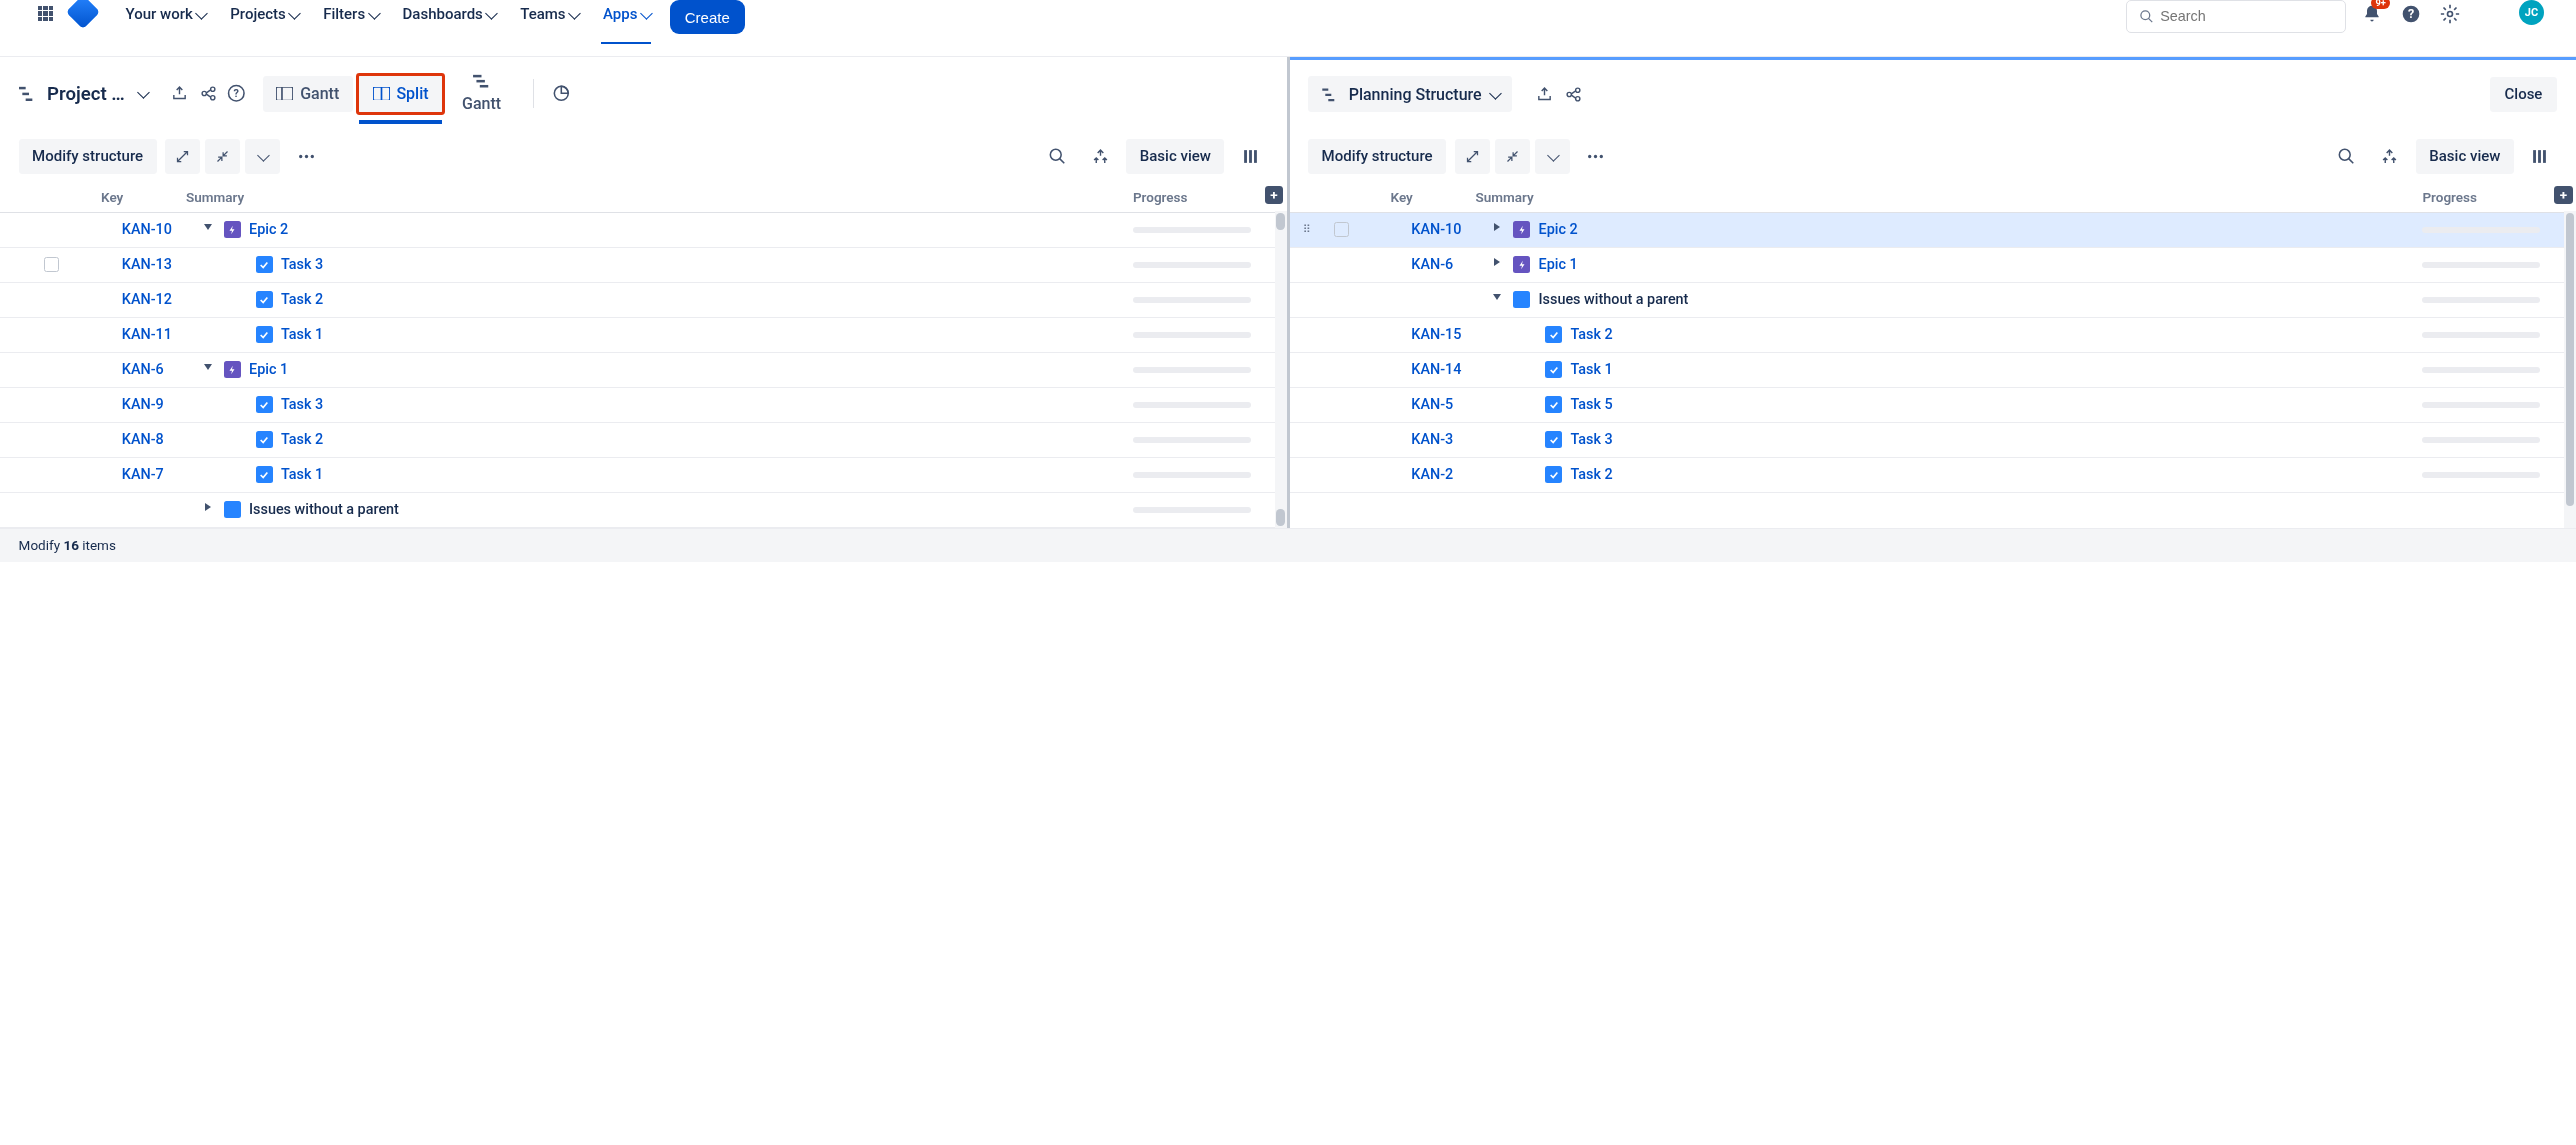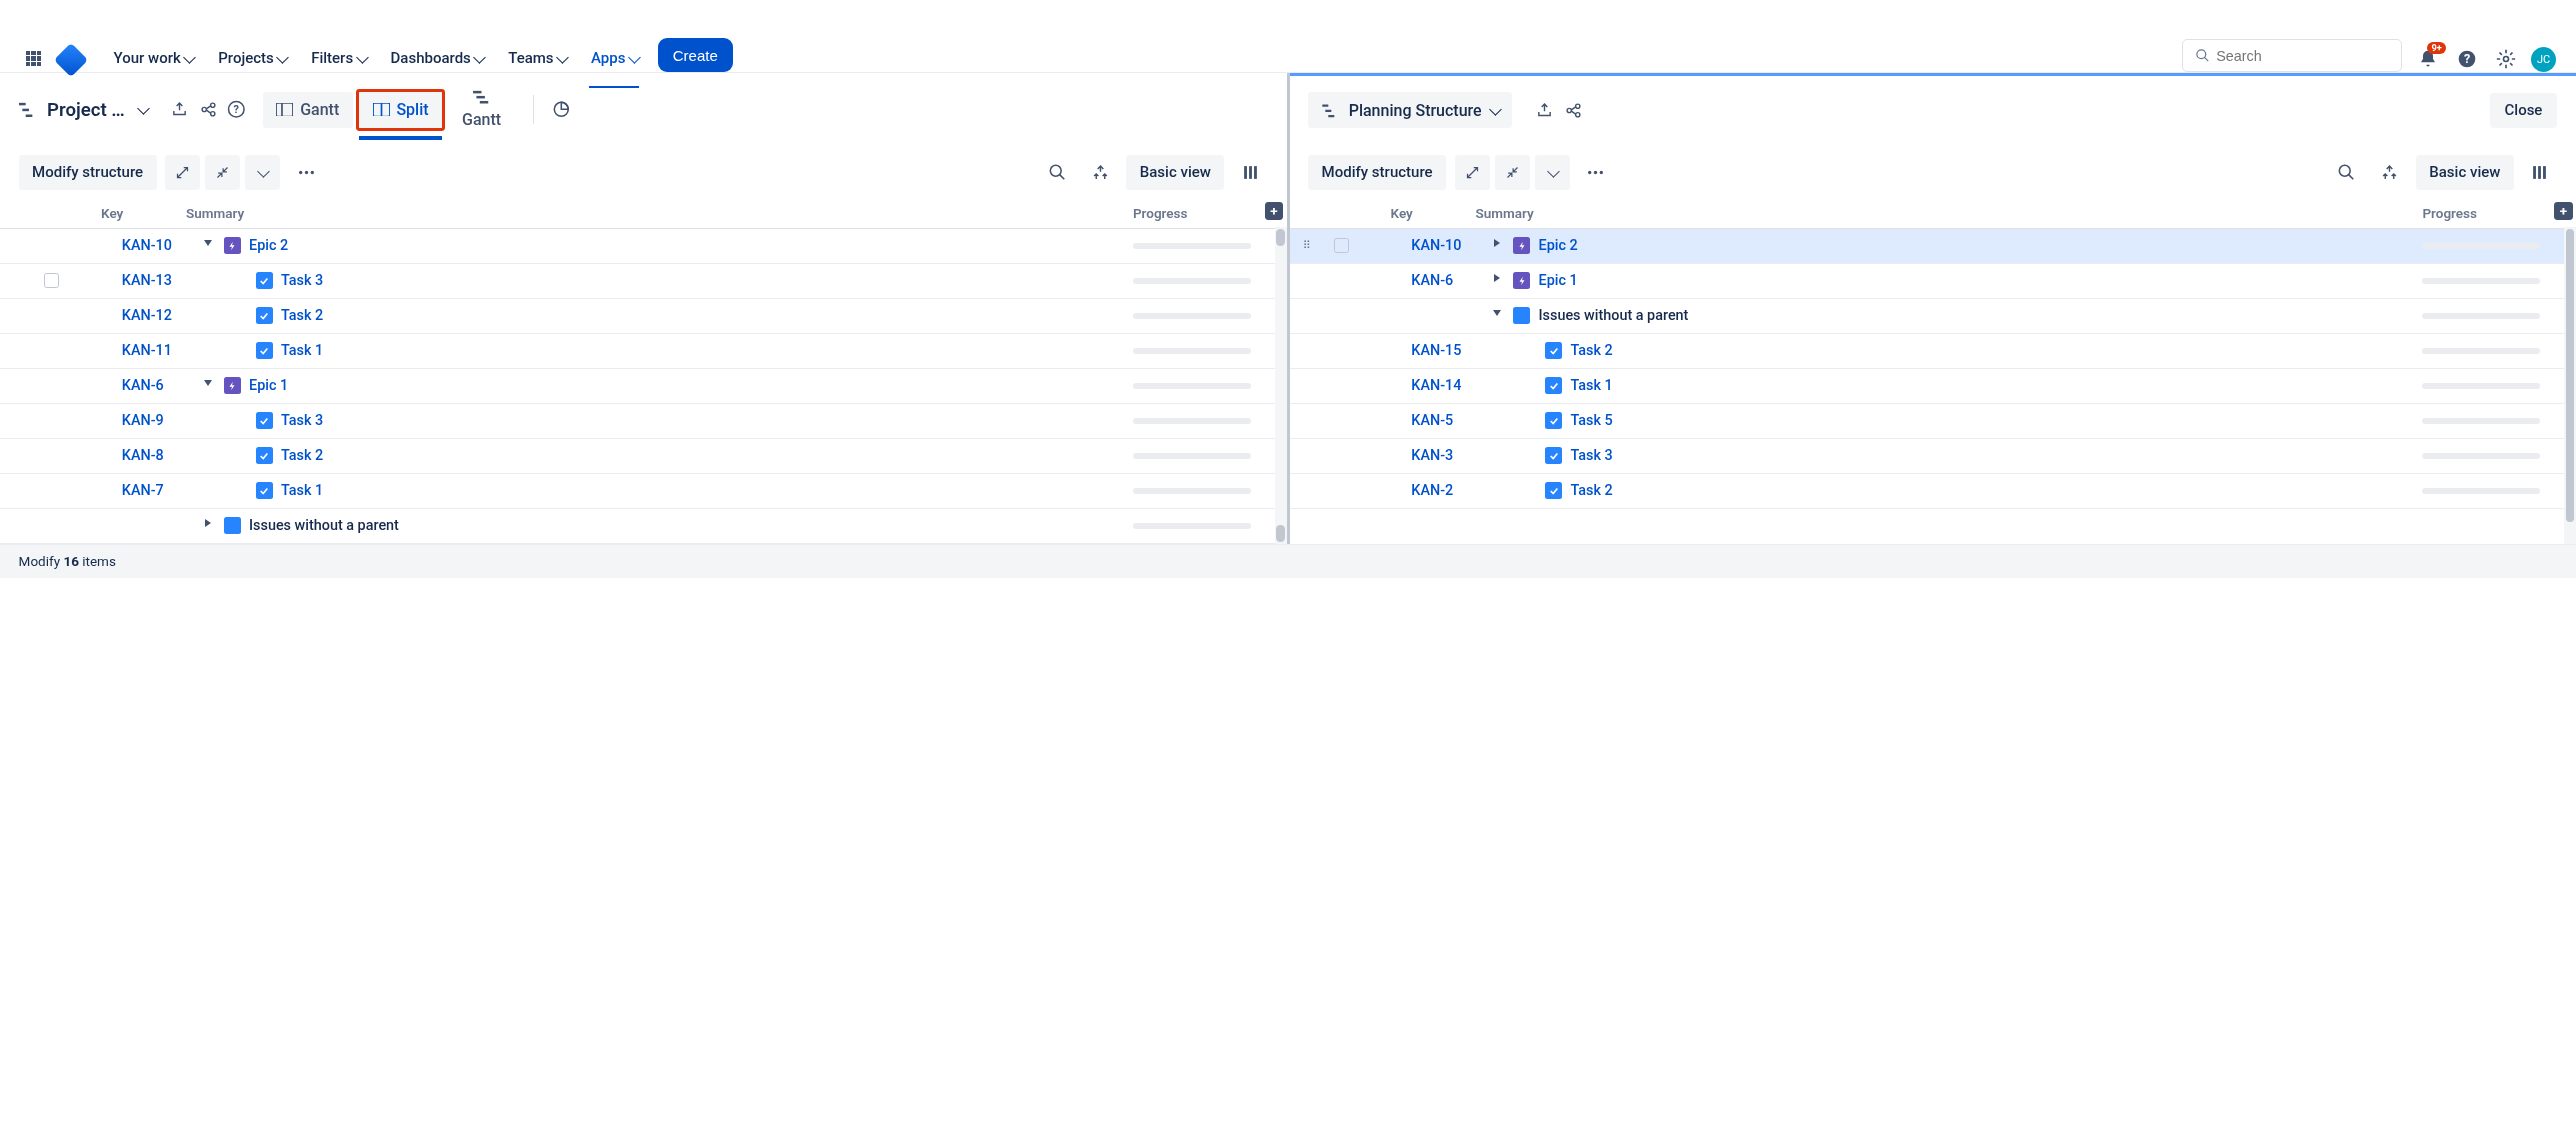--- a/index.html
+++ b/index.html
@@ -1,34 +1,34 @@
 <!DOCTYPE html>
 <html style="font-size:13.5px"><head>
 <meta charset="utf-8">
 <style>
   * { box-sizing: border-box; margin: 0; padding: 0; }
   body { font-family: -apple-system, BlinkMacSystemFont, "Segoe UI", Roboto, sans-serif; font-size: 12px; color: #172B4D; background: #fff; }
   
   
-  .top-nav { display: flex; align-items: flex-end; height: 73px; padding: 0 20px; border-bottom: 0.8px solid #EBECF0; gap: 12px; }
+  .top-nav { display: flex; align-items: flex-start; height: 57px; padding: 0 32px; border-bottom: 0.8px solid #EBECF0; gap: 12px; }
   .apps-grid-icon { display:grid; grid-template-columns:repeat(3,4.2px); grid-template-rows:repeat(3,4.2px); gap:1.7px; }
   .apps-grid-icon span { background:#42526E; width:4.2px; height:4.2px; }
   .logo-diamond { width:24px; height:24px; transform:rotate(45deg); background:#2684FF; border-radius:4.2px; position:relative; }
   .logo-diamond::after { content:""; position:absolute; inset:0; background:linear-gradient(135deg,#2684FF 0%,#0052CC 100%); border-radius:4.2px; }
   .nav-item { display:flex; align-items:center; gap:3.4px; padding:5px 8.5px; font-size:15px; font-weight:500; color:#172B4D; cursor:pointer; border-radius:2.5px; }
   .nav-item.active { color:#0052CC; position:relative; }
   .nav-item.active::after { content:""; position:absolute; left:6.8px; right:6.8px; bottom:-16px; height:2.5px; background:#0052CC; }
   .chevron-down { width:8.5px; height:8.5px; border-right:1.7px solid currentColor; border-bottom:1.7px solid currentColor; transform:rotate(45deg) translateY(-1.7px); }
   .create-btn { background:#0052CC; color:#fff; font-size:15px; font-weight:500; padding:8.5px 15px; border:none; border-radius:9px; cursor:pointer; }
   .nav-spacer { flex:1; }
   .search-box { display:flex; align-items:center; gap:6px; border:1.7px solid #DFE1E6; border-radius:5px; padding:6.8px 12px; width:220px; }
   .search-box input { border:none; outline:none; font-size:14.4px; color:#6B778C; width:100%; background:transparent; }
   .icon-btn { width:27px; height:27px; display:flex; align-items:center; justify-content:center; cursor:pointer; color:#42526E; border-radius:50%; position:relative; }
   .badge { position:absolute; top:-3.4px; right:-5px; background:#DE350B; color:#fff; font-size:9.3px; font-weight:700; padding:0.8px 4.2px; border-radius:7.6px; }
-  .avatar { width:25px; height:25px; border-radius:50%; background:#00A3BF; color:#fff; font-size:11px; font-weight:400; display:flex; align-items:center; justify-content:center; }
+  .avatar { width:25px; height:25px; border-radius:50%; background:#00A3BF; color:#fff; font-size:11px; font-weight:700; display:flex; align-items:center; justify-content:center;margin-left:44px; }
   
   
   .sub-area { display:flex; }
   .sub-left, .sub-right { flex:1; display:flex; align-items:center; padding:8.5px 18.6px; gap:10px; min-height:59px; }
   .sub-right { border-left:3.4px solid #C1C7D0; border-top:0.8px solid #C1C7D0; position:relative; }
   .sub-right::before { content:""; position:absolute; top:-0.8px; left:0; right:0; height:2.5px; background:#579DFF; }
   .proj-title { display:flex; align-items:center; gap:8.5px; font-size:18.6px; font-weight:600; cursor:pointer; }
   .proj-title .chevron-down { margin-left:5px; }
   .mini-icon { width:18.6px; height:18.6px; display:flex; align-items:center; justify-content:center; color:#42526E; cursor:pointer; }
   .view-tabs { display:flex; align-items:center; gap:3.4px; margin-left:6.8px; }

